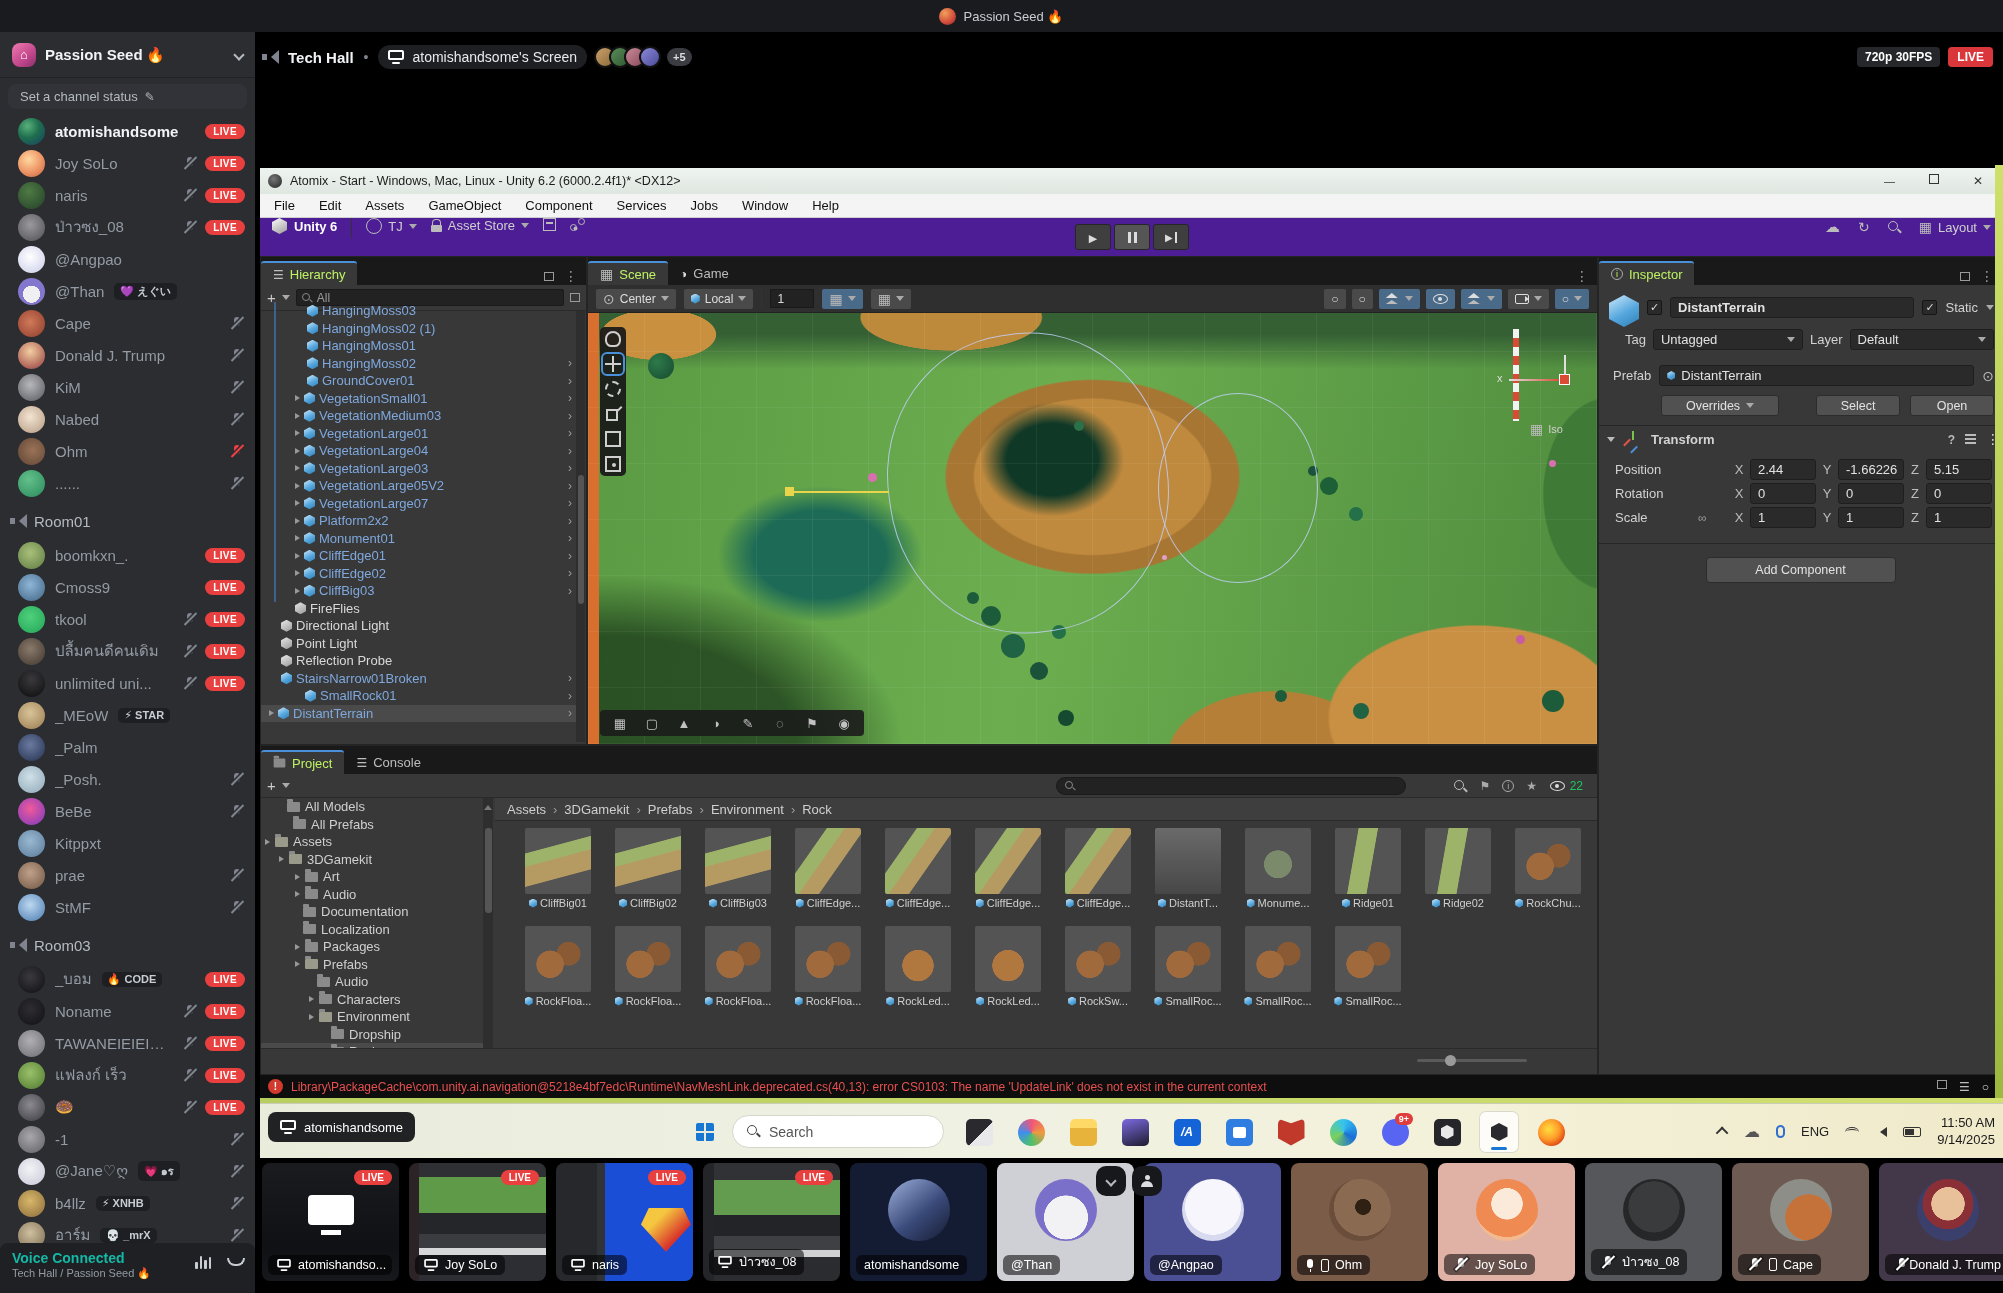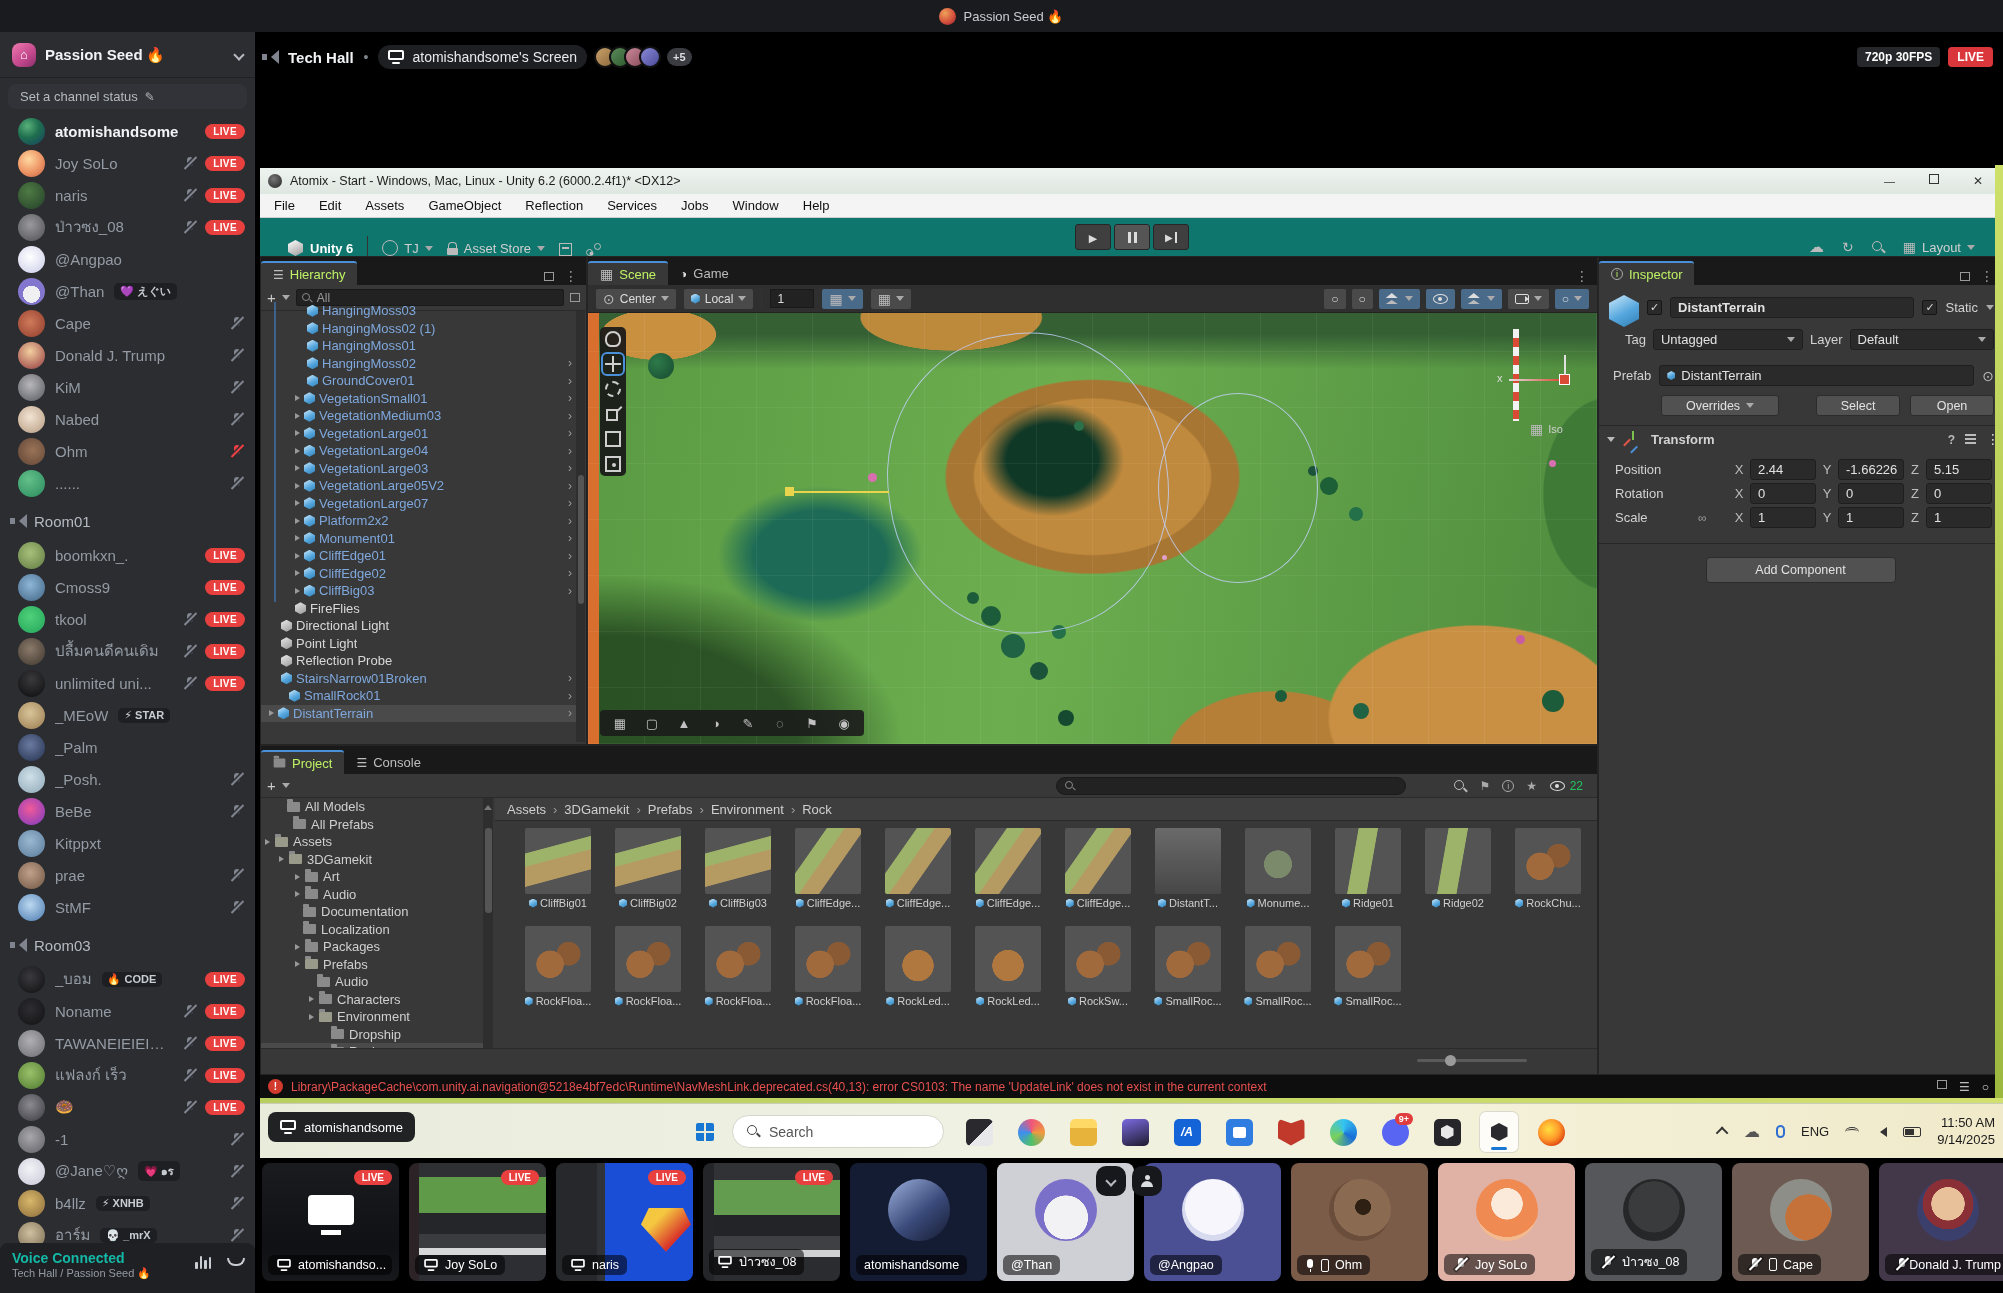--- a/index.html
+++ b/index.html
@@ -57,21 +57,21 @@
 
   
   .unity{position:absolute;left:260px;top:168px;width:1743px;height:930px;background:#383838;}
   .u-titlebar{position:absolute;left:0;top:0;width:100%;height:26px;background:linear-gradient(180deg,#eef4ef,#dfe7e1);display:flex;align-items:center;gap:8px;padding:0 8px;font-size:12.5px;color:#1b1b1b;}
   .u-appico{width:14px;height:14px;border-radius:50%;background:radial-gradient(circle at 40% 35%,#777,#222);}
   .u-wc{margin-left:auto;display:flex;gap:34px;padding-right:12px;color:#333;}
   .g-min::before{content:"—";font-size:11px;}
   .g-max{width:10px;height:10px;border:1.5px solid #333;display:inline-block;}
   .g-close::before{content:"✕";font-size:12px;}
   .u-menubar{position:absolute;left:0;top:26px;width:100%;height:24px;background:#f4f4f4;display:flex;align-items:center;gap:24px;padding:0 14px;font-size:13px;color:#111;border-bottom:1px solid #cfcfcf;}
-  .u-toolbar{position:absolute;left:0;top:50px;width:100%;height:38px;background:#0f766e;display:flex;align-items:flex-end;color:#ddd;font-size:13px;padding:0 28px;gap:14px;}
+  .u-toolbar{position:absolute;left:0;top:50px;width:100%;height:38px;background:#4c1d95;display:flex;align-items:flex-start;color:#ddd;font-size:13px;padding:0 12px;gap:14px;}
   .u-logo{display:flex;align-items:center;gap:7px;font-weight:bold;color:#fff;}
   .hexcube{width:15px;height:16px;background:linear-gradient(150deg,#fff,#9a9a9a);clip-path:polygon(50% 0,100% 25%,100% 75%,50% 100%,0 75%,0 25%);display:inline-block;}
   .tb-sep{width:1px;height:20px;background:#333;}
   .tb-item{display:flex;align-items:center;gap:6px;color:#cfcfcf;}
   .circ{width:16px;height:16px;border-radius:50%;border:1.5px solid #bbb;display:inline-block;}
   .ic-lock{position:relative;width:11px;height:13px;display:inline-block;}
   .ic-lock::before{content:"";position:absolute;left:1px;top:0;width:7px;height:6px;border:1.5px solid #bbb;border-bottom:none;border-radius:4px 4px 0 0;}
   .ic-lock::after{content:"";position:absolute;left:0;bottom:0;width:11px;height:7px;background:#bbb;border-radius:1px;}
   .caret-dn{width:0;height:0;border:4px solid transparent;border-top:5px solid #aaa;display:inline-block;margin-top:4px;}
   .ic-pkg{width:13px;height:13px;border:1.5px solid #bbb;display:inline-block;position:relative;}
@@ -747,21 +747,21 @@
         <span class="g-max"></span>
         <span class="g-close"></span>
       </span>
     </div>
     <div class="u-menubar">
 
     <span>File</span>
         <span>Edit</span>
         <span>Assets</span>
         <span>GameObject</span>
-        <span>Reflection</span>
+        <span>Component</span>
         <span>Services</span>
         <span>Jobs</span>
         <span>Window</span>
         <span>Help</span>
       </div>
     <div class="u-toolbar">
       <span class="u-logo">
           <span class="hexcube"></span>
           <span>Unity 6</span>
         </span>
@@ -954,21 +954,21 @@
             <span class="cube" data-kind="white"></span>
             <span class="h-label" data-kind="white">Reflection Probe</span>
 
           </div>
           <div class="h-row" style="padding-left: 20px;">
 
             <span class="cube" data-kind="blue"></span>
             <span class="h-label" data-kind="blue">StairsNarrow01Broken</span>
             <span class="h-chev"></span>
           </div>
-          <div class="h-row" style="padding-left: 28px;">
+          <div class="h-row" style="padding-left: 20px; margin-left: 24px;">
 
             <span class="cube" data-kind="blue"></span>
             <span class="h-label" data-kind="blue">SmallRock01</span>
             <span class="h-chev"></span>
           </div>
           <div class="h-row" data-sel="true" style="padding-left: 8px;">
             <span class="tri"></span>
             <span class="cube" data-kind="blue"></span>
             <span class="h-label" data-kind="blue">DistantTerrain</span>
             <span class="h-chev"></span>

